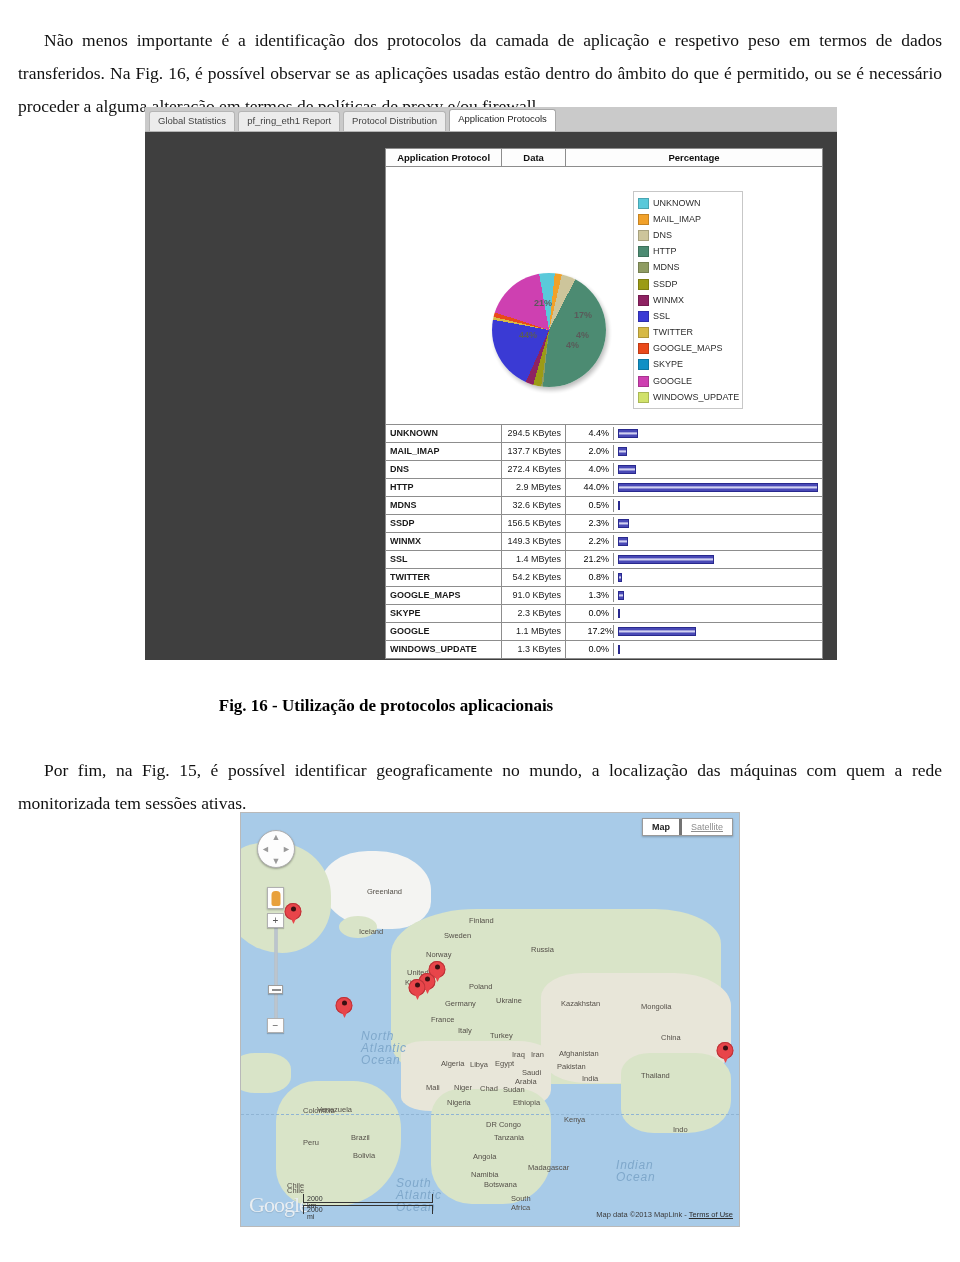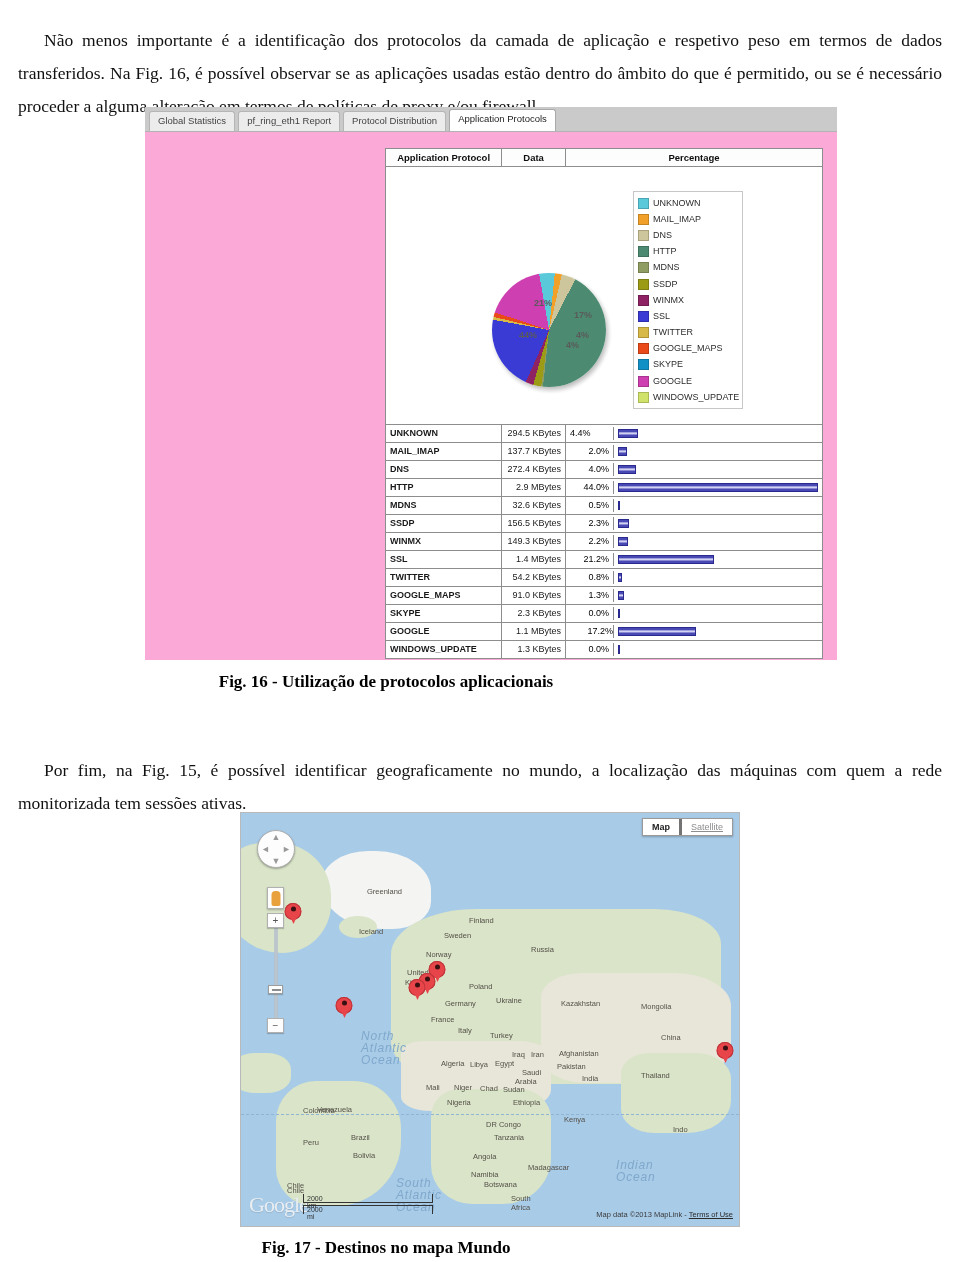--- a/index.html
+++ b/index.html
@@ -27,30 +27,31 @@
   #para2 .indent { display:inline-block; width:26px; }
 
   .fig-caption {
     position:absolute;
     width:772px;
     text-align:center;
     font-family:"Liberation Serif", serif;
     font-weight:bold;
     font-size:17px;
     color:#000;
+    margin-top:24px;
   }
   #cap16 { top:672px; }
   #cap17 { top:1238px; }
 
   
   #ntop-shot {
     position:absolute;
     left:145px; top:107px;
     width:692px; height:553px;
-    background:#f9a8d4;
+    background:#404040;
     filter: contrast(1.02);
   }
   .tabbar {
     position:relative;
     height:25px;
     background:#c9c9c9;
     border-bottom:1px solid #b2b2b2;
     padding-left:4px;
     display:flex;
     align-items:flex-end;
@@ -405,21 +406,21 @@
           </div>
         </td>
       </tr>
     </tbody>
     <tbody id="proto-rows">
         <tr>
           <td class="name">UNKNOWN</td>
           <td class="val">294.5 KBytes</td>
           <td class="bar">
             <div style="display: flex; align-items: center;">
-              <span style="width: 44px; text-align: left; padding-right: 4px; border-right: 1px solid rgb(141, 141, 141);">4.4%</span>
+              <span style="width: 44px; text-align: right; padding-right: 4px; border-right: 1px solid rgb(141, 141, 141);">4.4%</span>
               <div class="barwrap" style="flex: 1 1 0%; padding-left: 4px;">
                 <div class="bar-in" style="width: 20px;"></div>
               </div>
             </div>
           </td>
         </tr>
         <tr>
           <td class="name">MAIL_IMAP</td>
           <td class="val">137.7 KBytes</td>
           <td class="bar">

